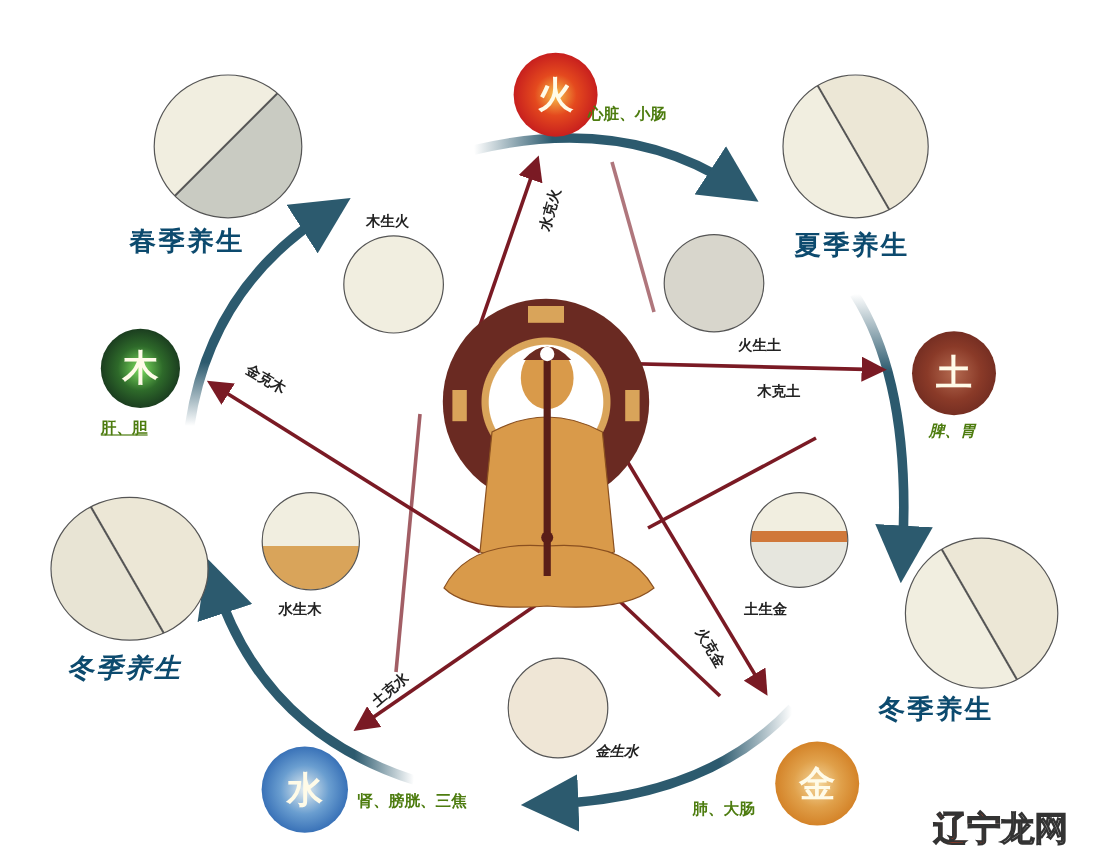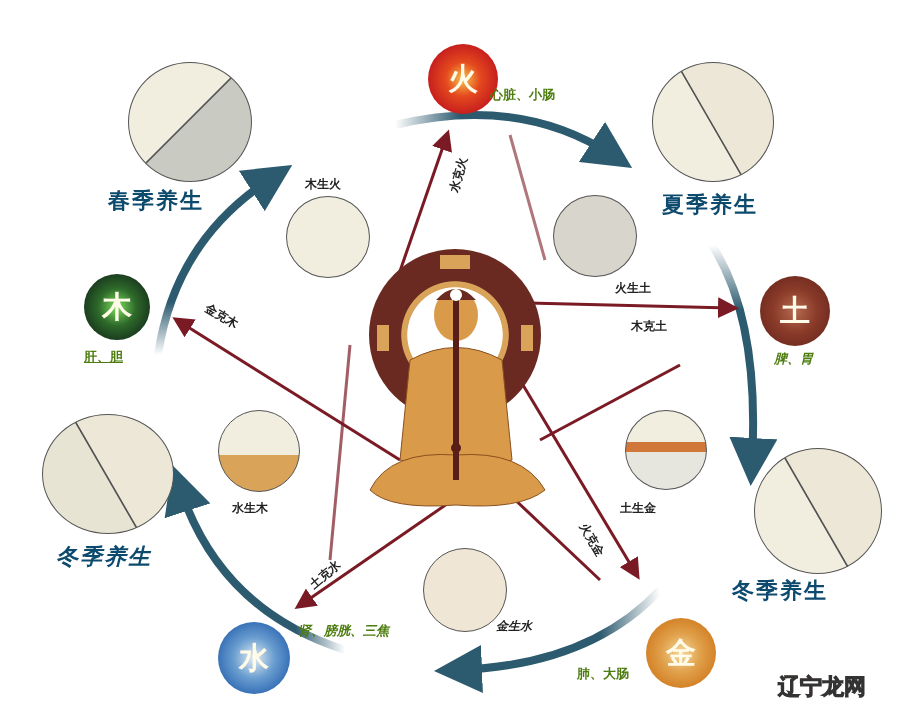--- a/index.html
+++ b/index.html
@@ -4,21 +4,21 @@
 <style>
   html, body { margin:0; padding:0; background:#ffffff; }
   body { width:912px; height:718px; position:relative; overflow:hidden;
          font-family: "DejaVu Serif", "Liberation Serif", serif; }
   .element { position:absolute; border-radius:50%; display:flex; align-items:center; justify-content:center;
              color:#fffbe8; font-size:30px; font-weight:bold; }
   .organ { position:absolute; font-size:13px; color:#4d7c0f; font-weight:bold; white-space:nowrap; }
   .season { position:absolute; font-size:22px; font-weight:bold; color:#0c4a6e; letter-spacing:2px; white-space:nowrap; }
   .rel { position:absolute; font-size:12px; font-weight:bold; color:#222; white-space:nowrap; }
   .pic { position:absolute; border-radius:50%; border:1.5px solid #555; background:#f1eee0; overflow:hidden; }
-  .watermark { position:absolute; font-family:"DejaVu Sans", sans-serif; font-size:22px; font-weight:bold;
+  .watermark { position:absolute; font-family:"DejaVu Sans", sans-serif; font-size:28px; font-weight:bold;
                -webkit-text-stroke:1px #333; }
   svg { position:absolute; left:0; top:0; }
 </style>
 </head>
 <body>
 
 <svg width="912" height="718" viewBox="0 0 912 718">
   <defs>
     <linearGradient id="cycFade1" x1="0" y1="0" x2="1" y2="0">
       <stop offset="0" stop-color="#2c5a6e" stop-opacity="0"></stop>
@@ -102,21 +102,21 @@
 <div class="organ" style="left:774px;top:350px;font-style:italic;">脾、胃</div>
 
 <div class="element" style="left:646px;top:618px;width:70px;height:70px;background:radial-gradient(circle,#f5d9a0 0%,#e0a04a 40%,#d07a1e 80%);">
   <span>金</span>
 </div>
 <div class="organ" style="left:553px;top:665px;margin-left:24px;">肺、大肠</div>
 
 <div class="element" style="left:218px;top:622px;width:72px;height:72px;background:radial-gradient(circle,#e6eef0 0%,#6a9ed0 40%,#2a64b0 80%);">
   <span>水</span>
 </div>
-<div class="organ" style="left:298px;top:622px;font-style:italic;">肾、膀胱、三焦</div>
+<div class="organ" style="left:298px;top:659px;">肾、膀胱、三焦</div>
 
 <div class="element" style="left:84px;top:274px;width:66px;height:66px;background:radial-gradient(circle,#7ee060 0%,#2e6a2a 40%,#15301c 80%);">
   <span>木</span>
 </div>
 <div class="organ" style="left:84px;top:348px;text-decoration:underline;">肝、胆</div>
 
 <div class="pic" style="left:128px;top:62px;width:122px;height:118px;background:linear-gradient(135deg,#f1eee0 48%,#555 48.5%,#555 49%,#c9cbc2 49.5%);"></div>
 <div class="season" style="left:108px;top:186px;">春季养生</div>
 
 <div class="pic" style="left:652px;top:62px;width:120px;height:118px;background:linear-gradient(60deg,#f1eee0 48%,#555 48.5%,#555 49%,#ece7d6 49.5%);"></div>

